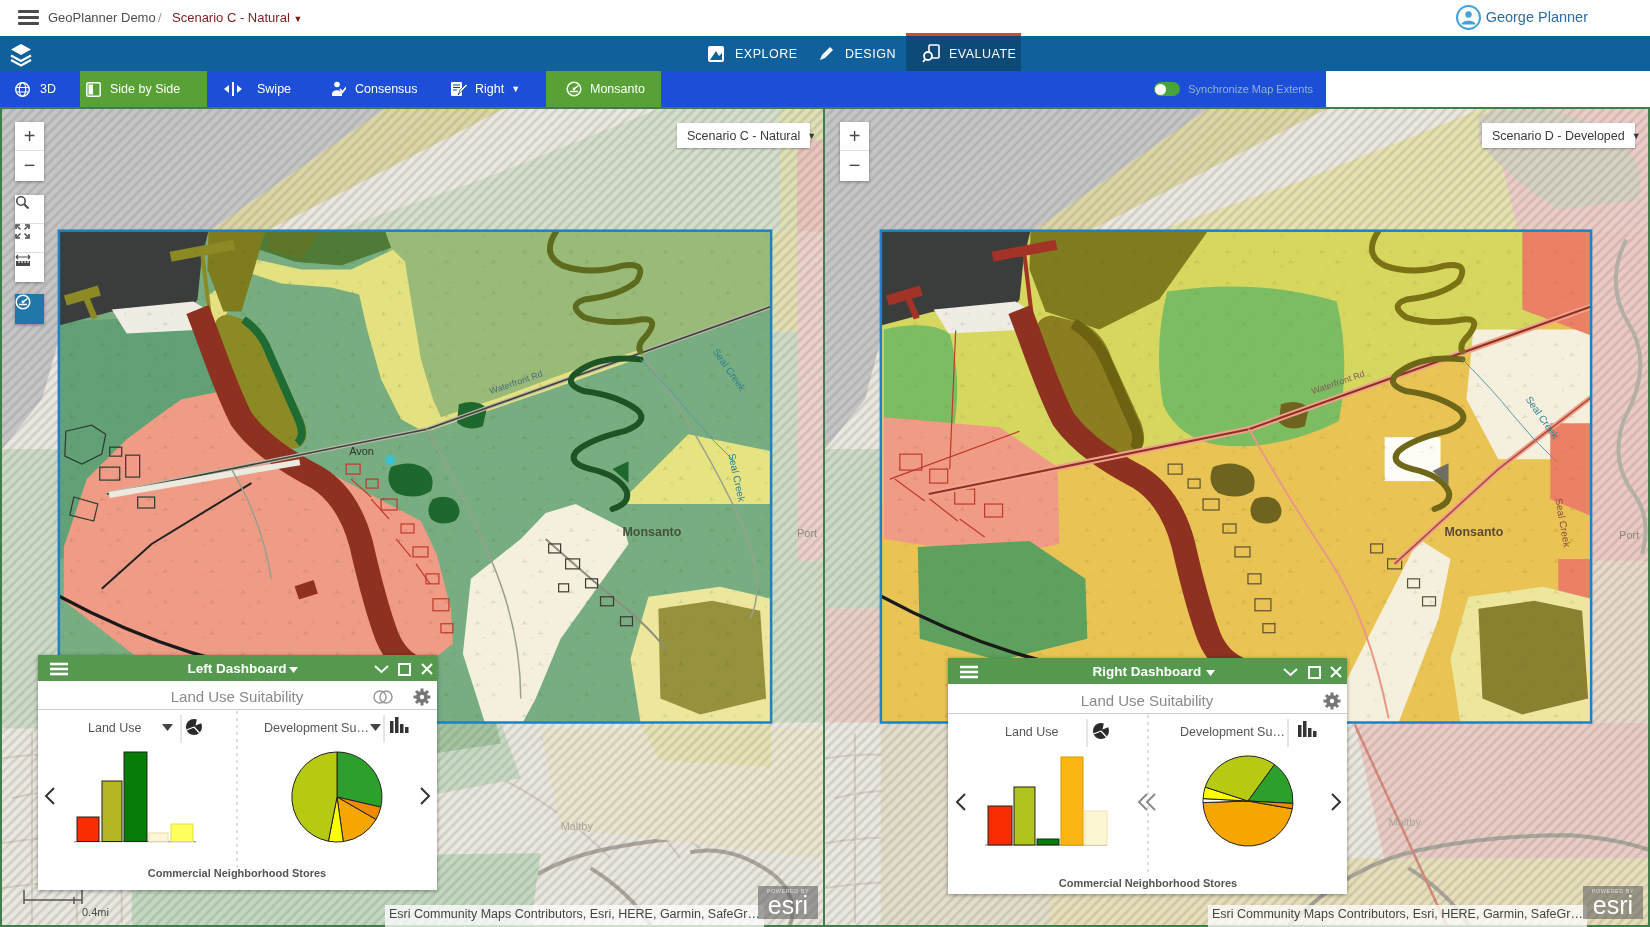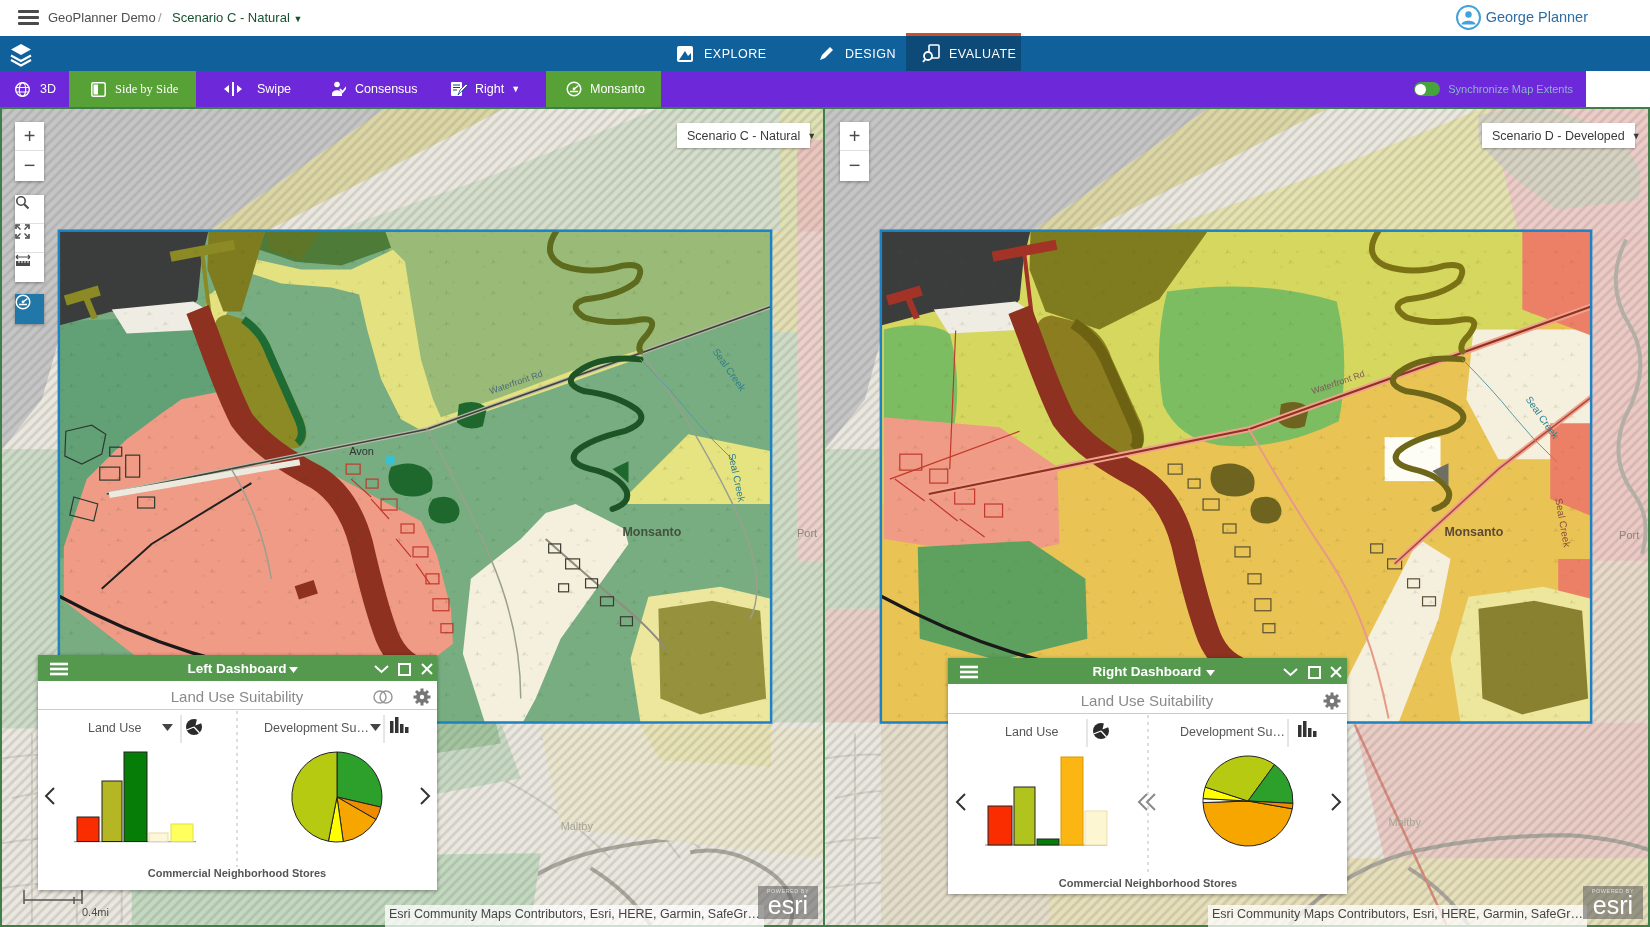--- a/index.html
+++ b/index.html
@@ -3,29 +3,29 @@
 <meta charset="utf-8">
 <style>
 * { margin:0; padding:0; box-sizing:border-box; }
 html,body { width:1650px; height:927px; overflow:hidden; font-family:"Liberation Sans",sans-serif; background:#fff; }
 #app { position:relative; width:1650px; height:927px; }
 
 #hdr { position:absolute; left:0; top:0; width:1650px; height:36px; background:#fff; }
 #burger { position:absolute; left:18px; top:10px; width:21px; height:15px; }
 #burger div { height:3px; background:#4a4a4a; margin-bottom:3px; border-radius:1px;}
 .crumb { position:absolute; top:10px; font-size:13px; color:#4f4f4f; }
-.crumb.blue { color:#14532d; }
+.crumb.blue { color:#7f1d1d; }
 #avatar { position:absolute; left:1456px; top:5px; width:25px; height:25px; border-radius:50%; border:2px solid #45a1d9; }
 #gp { position:absolute; right:62px; top:9px; font-size:14.5px; color:#2d6da6; }
 
 #nav2 { position:absolute; left:0; top:36px; width:1650px; height:35px; background:#10609c; }
 .tab { position:absolute; top:0; height:35px; color:#fff; font-size:12.5px; letter-spacing:0.5px; display:flex; align-items:center; }
 #tabEval { position:absolute; left:906px; top:-3px; width:115px; height:38px; background:#0d4a77; border-top:3px solid #c9502c; color:#ffffff; font-size:12.5px; letter-spacing:0.5px; display:flex; align-items:center; }
 
-#nav3 { position:absolute; left:0; top:71px; width:1586px; height:36px; background:#6d28d9; }
+#nav3 { position:absolute; left:0; top:71px; width:1326px; height:36px; background:#1d4ed8; }
 .tbtn { position:absolute; top:0; height:36px; color:#fff; font-size:12.5px; display:flex; align-items:center; }
 .tbtn.green { background:#58a136; }
 #sync { position:absolute; right:13px; top:0; height:36px; display:flex; align-items:center; }
 #syncpill { width:26px; height:14px; border-radius:7px; background:#47a33e; position:relative; margin-right:8px;}
 #syncpill .knob { position:absolute; left:1px; top:1.5px; width:11px; height:11px; background:#fff; border-radius:50%; }
 #synctxt { color:#8fb3cd; font-size:11px; }
 
 #maps { position:absolute; left:0; top:107px; width:1650px; height:820px; background:#3e7f49; }
 #mapL { position:absolute; left:2px; top:2px; width:821px; height:816px; }
 #mapR { position:absolute; left:825px; top:2px; width:823px; height:816px; }
@@ -369,21 +369,21 @@
     </div>
     <span id="gp">George Planner</span>
   </div>
 
   <div id="nav2">
     <svg width="60" height="35" viewBox="0 0 60 35">
         <path d="M21 8 l10 5.5 -10 5.5 -10 -5.5 z" fill="#fff"></path>
         <path d="M11 19.5 l10 5.5 10 -5.5" fill="none" stroke="#fff" stroke-width="2"></path>
         <path d="M11 24 l10 5.5 10 -5.5" fill="none" stroke="#fff" stroke-width="2"></path>
       </svg>
-    <div class="tab" style="left:676px;align-items:center;">
+    <div class="tab" style="left:707px;align-items:center;">
       <svg width="18" height="18" viewBox="0 0 18 18">
           <rect x="1" y="1" width="16" height="16" rx="2" fill="#fff"></rect>
           <path d="M3 15 L9 6 L12 11 L15 8 L15 15 Z" fill="#10609c"></path>
         </svg>
       <span style="margin-left:10px;">EXPLORE</span>
     </div>
     <div class="tab" style="left:818px;">
       <svg width="17" height="17" viewBox="0 0 17 17">
           <path d="M2 15 L4 10 L12 2 L15 5 L7 13 Z" fill="#fff"></path>
         </svg>
@@ -401,21 +401,21 @@
 
   <div id="nav3">
     <div class="tbtn" style="left:14px;">
       <svg width="17" height="17" viewBox="0 0 17 17">
           <circle cx="8.5" cy="8.5" r="6.8" fill="none" stroke="#fff" stroke-width="1.4"></circle>
           <ellipse cx="8.5" cy="8.5" rx="3.2" ry="6.8" fill="none" stroke="#fff" stroke-width="1.2"></ellipse>
           <path d="M2 6.5 h13 M2.2 11 h12.6" stroke="#fff" stroke-width="1.2" fill="none"></path>
         </svg>
       <span style="margin-left:9px;">3D</span>
     </div>
-    <div class="tbtn green" style="left:69px; width:127px; padding-left:22px;font-family:Liberation Serif, serif;">
+    <div class="tbtn green" style="left:80px; width:127px; padding-left:6px;">
       <svg width="15" height="15" viewBox="0 0 15 15">
           <rect x="0.8" y="0.8" width="13.4" height="13.4" rx="1.5" fill="none" stroke="#fff" stroke-width="1.5"></rect>
           <rect x="2.5" y="2.5" width="4.5" height="10" fill="#fff"></rect>
         </svg>
       <span style="margin-left:9px;">Side by Side</span>
     </div>
     <div class="tbtn" style="left:224px;">
       <svg width="18" height="14" viewBox="0 0 18 14">
           <path d="M0 7 L5 3 v8 Z M18 7 L13 3 v8 Z" fill="#fff"></path>
           <rect x="8" y="0" width="2" height="14" fill="#fff"></rect>

